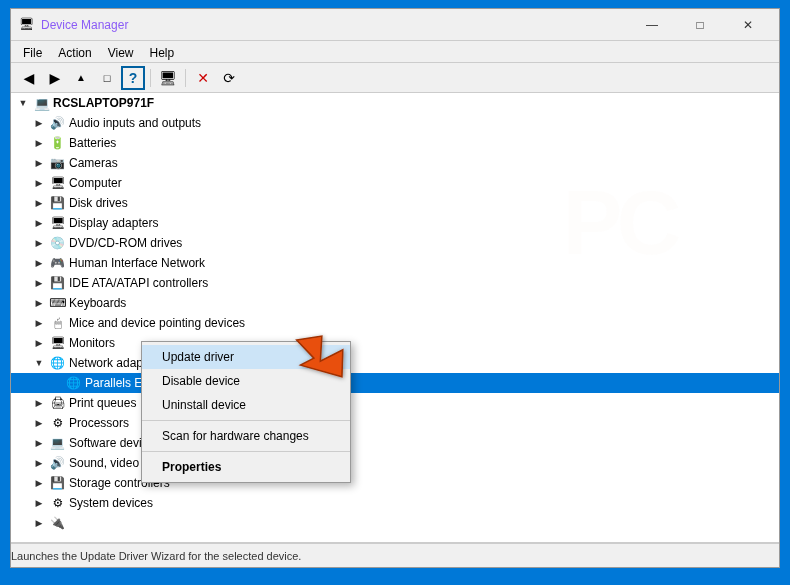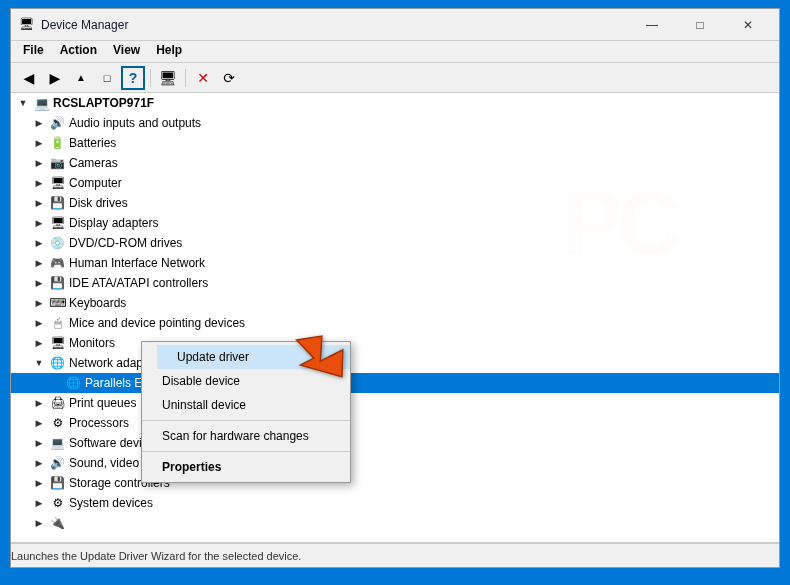--- a/index.html
+++ b/index.html
@@ -31,21 +31,21 @@
       user-select: none;
     }
     .title-bar-icon {
       width: 16px;
       height: 16px;
       margin-right: 6px;
     }
     .title-text {
       flex: 1;
       font-size: 12px;
-      color: #0f172a;
+      color: #8b5cf6;
     }
     .title-buttons {
       display: flex;
       gap: 2px;
     }
     .title-btn {
       width: 46px;
       height: 30px;
       background: none;
       border: none;
@@ -54,24 +54,23 @@
       display: flex;
       align-items: center;
       justify-content: center;
       color: #333;
     }
     
     .menu-bar {
       height: 22px;
       background: #f0f0f0;
       display: flex;
-      align-items: flex-start;
+      align-items: flex-end;
       padding: 0 4px;
       border-bottom: 1px solid #ccc;
-      font-weight: bold;
     }
     .menu-item {
       padding: 2px 8px;
       cursor: pointer;
       font-size: 12px;
     }
     
     .toolbar {
       height: 30px;
       background: #f0f0f0;
@@ -380,21 +379,21 @@
         <span class="item-icon" style="font-size:12px;">⚙</span>
         <span class="item-label">System devices</span>
       </div>
 
       <div class="tree-item" style="padding-left: 20px;">
         <span class="expand-btn">▶</span>
         <span class="item-icon" style="font-size:12px;">🔌</span>
       </div>
 
       <div class="context-menu">
-        <div class="ctx-item highlighted" style="background:#cce4f7;margin-left:15px;">Update driver</div>
+        <div class="ctx-item highlighted" style="background:#cce4f7;">Update driver</div>
         <div class="ctx-item">Disable device</div>
         <div class="ctx-item">Uninstall device</div>
         <div class="ctx-sep"></div>
         <div class="ctx-item">Scan for hardware changes</div>
         <div class="ctx-sep"></div>
         <div class="ctx-item bold">Properties</div>
       </div>
 
       <div class="arrow-container">
         <svg class="arrow-svg" viewBox="0 0 80 70" xmlns="http://www.w3.org/2000/svg">

